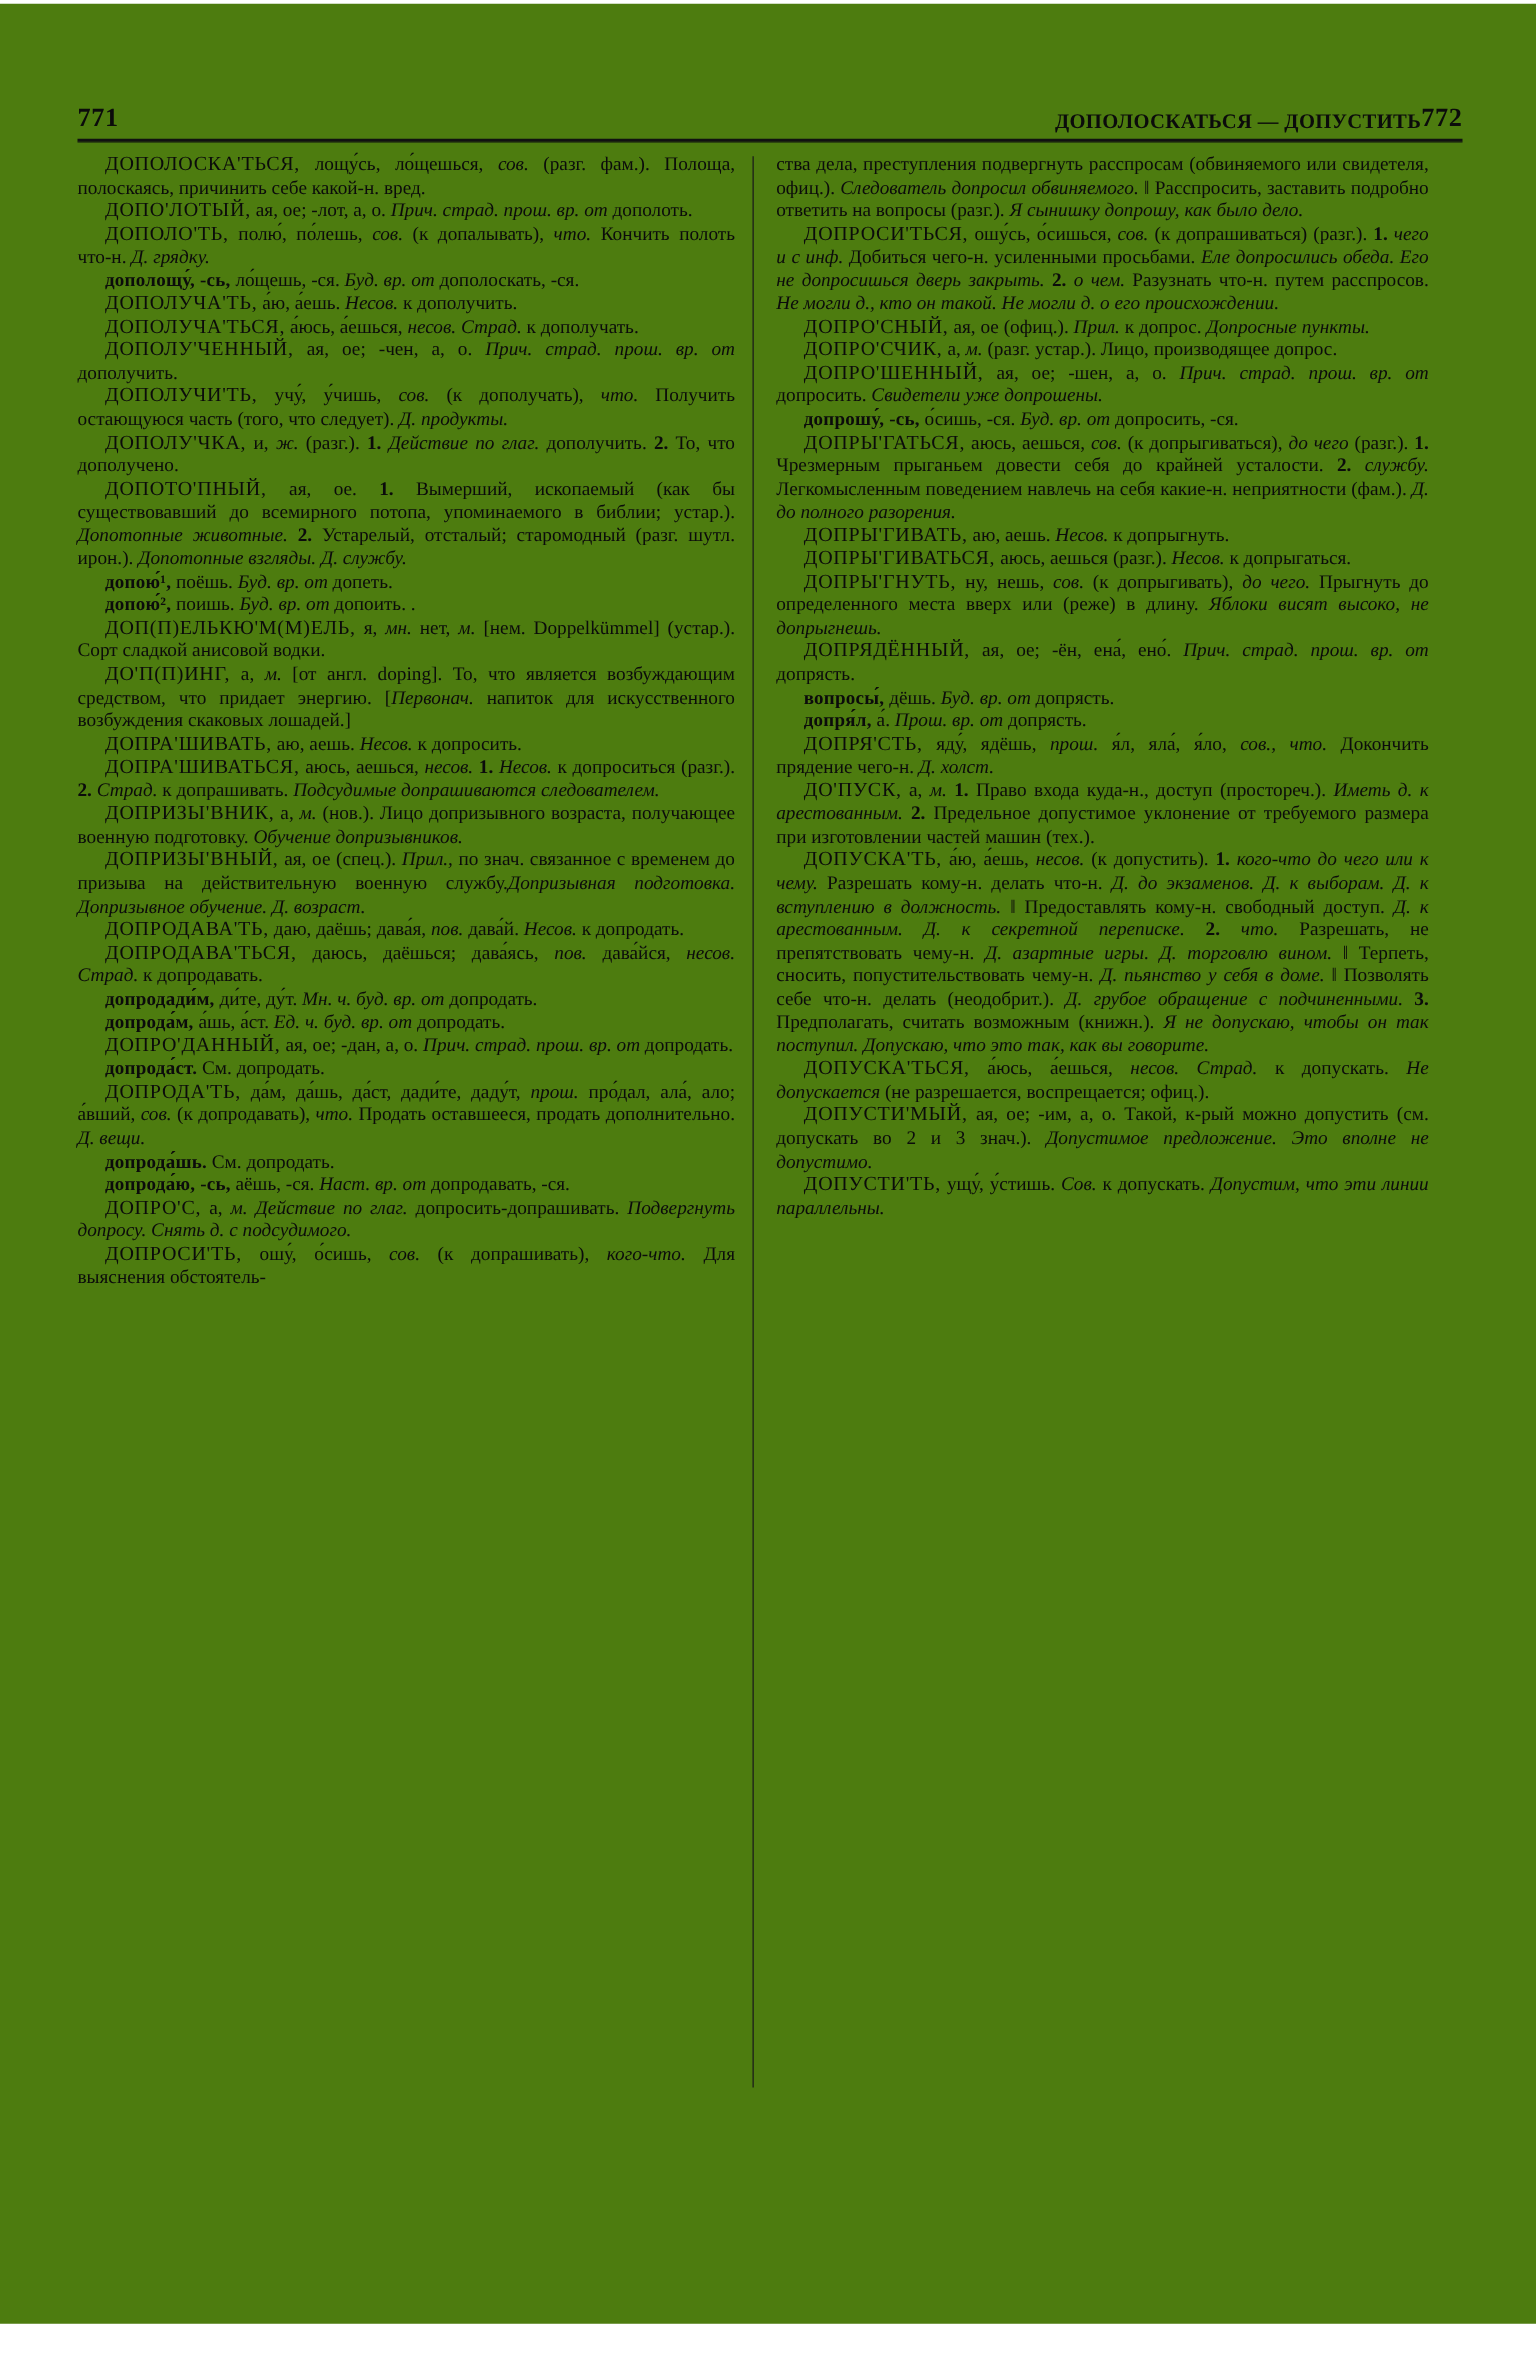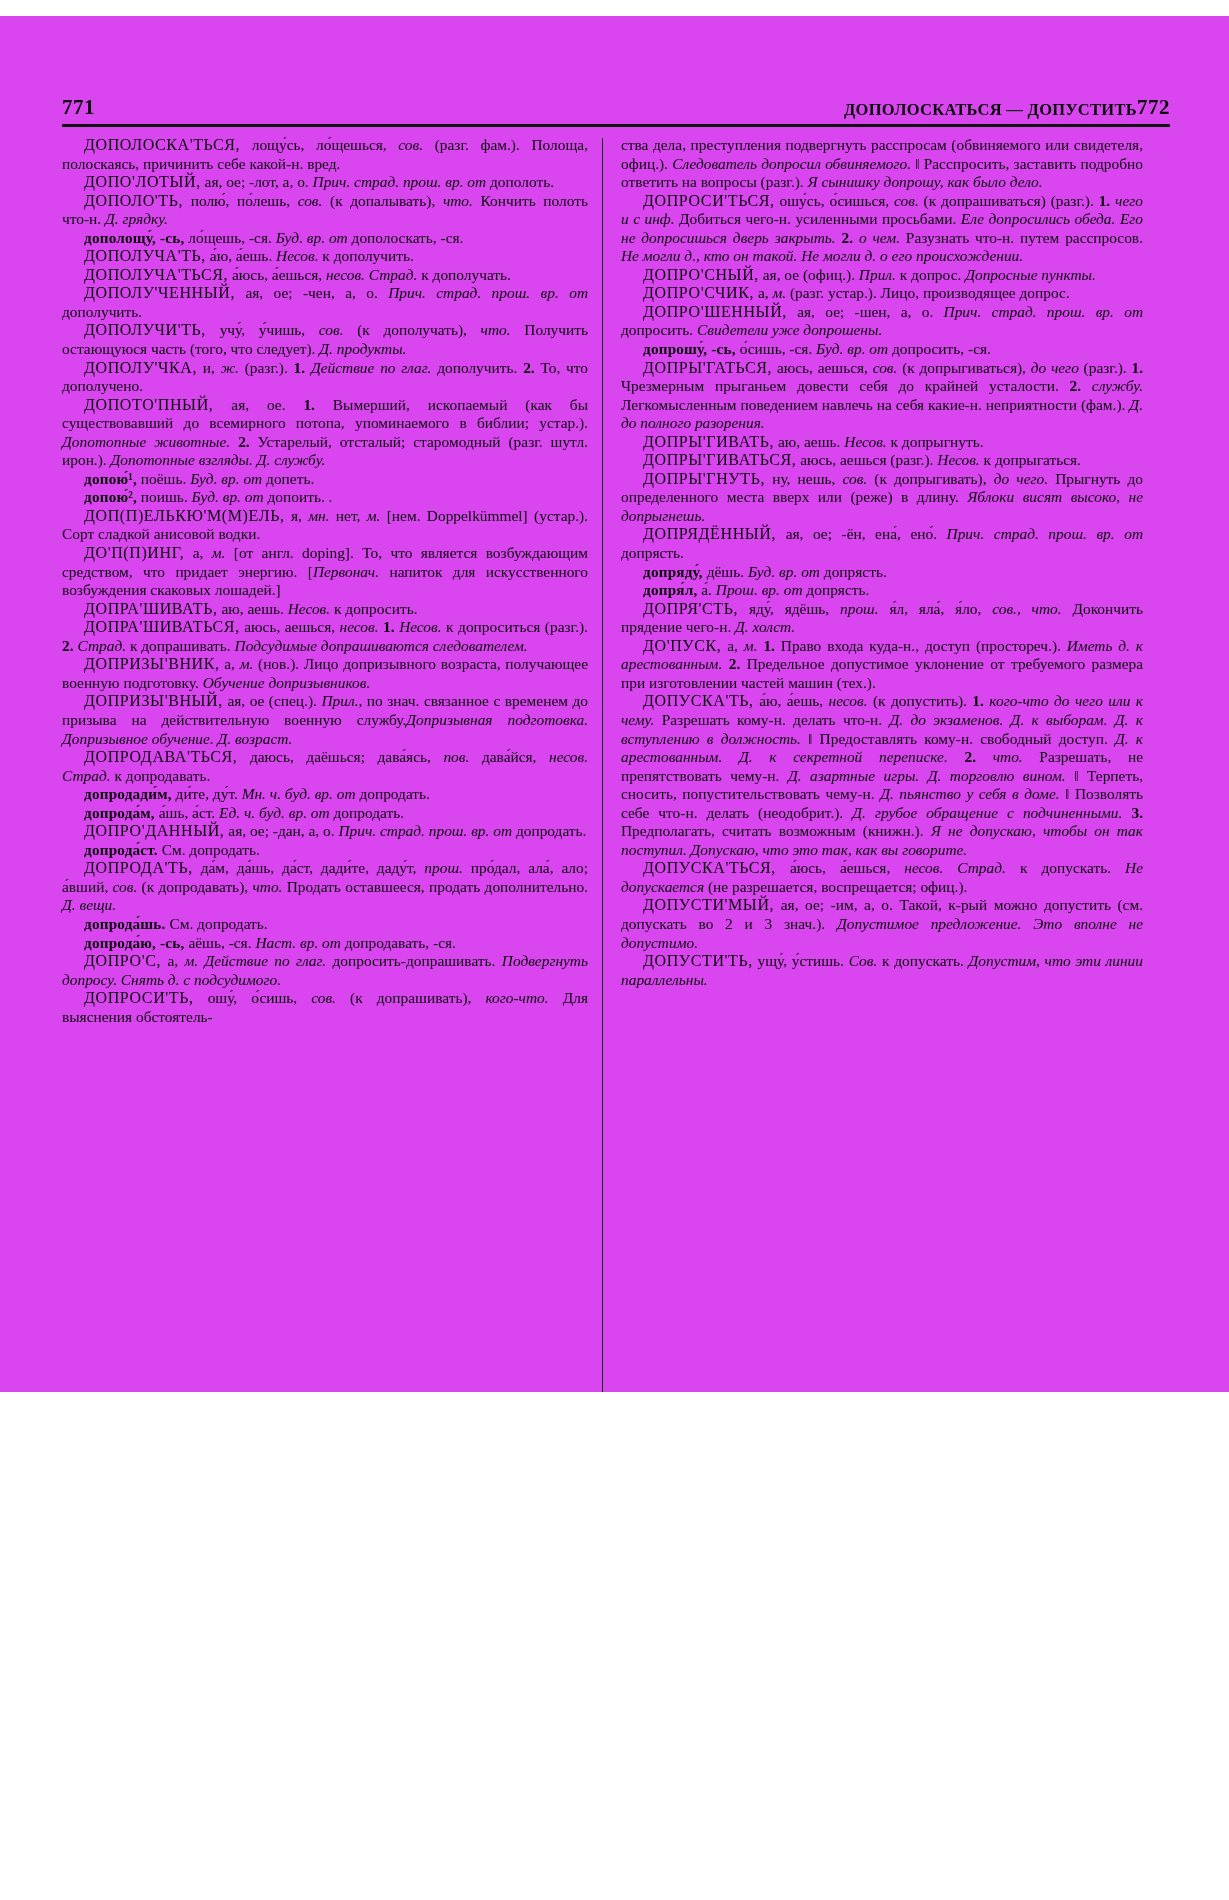--- a/index.html
+++ b/index.html
@@ -8,23 +8,23 @@
     padding: 0;
     background: #ffffff;
   }
   body {
     font-family: "Liberation Serif", "DejaVu Serif", serif;
     color: #0b0b0b;
   }
   #page {
     position: relative;
     width: 1229px;
-    height: 1376px;
-    margin: 16px auto;
-    background: #d946ef;
+    height: 1856px;
+    margin: 3px auto;
+    background: #4d7c0f;
     box-sizing: border-box;
     overflow: hidden;
   }
   
   .header {
     position: absolute;
     left: 62px;
     top: 62px;
     width: 1108px;
     height: 40px;
@@ -133,20 +133,21 @@
         <p class="entry"><span class="hw">ДОПОЛУ'ЧКА,</span> <span>и, <i>ж.</i> (разг.). <b>1.</b> <i>Действие по глаг.</i> дополучить. <b>2.</b> То, что дополучено.</span></p>
         <p class="entry"><span class="hw">ДОПОТО'ПНЫЙ,</span> <span>ая, ое. <b>1.</b> Вымерший, ископаемый (как бы существовавший до всемирного потопа, упоминаемого в библии; устар.). <i>Допотопные животные.</i> <b>2.</b> Устарелый, отсталый; старомодный (разг. шутл. ирон.). <i>Допотопные взгляды. Д. службу.</i></span></p>
         <p class="entry"><span class="sub">допою́¹,</span> <span>поёшь. <i>Буд. вр. от</i> допеть.</span></p>
         <p class="entry"><span class="sub">допою́²,</span> <span>поишь. <i>Буд. вр. от</i> допоить. .</span></p>
         <p class="entry"><span class="hw">ДОП(П)ЕЛЬКЮ'М(М)ЕЛЬ,</span> <span>я, <i>мн.</i> нет, <i>м.</i> [нем. Doppelkümmel] (устар.). Сорт сладкой анисовой водки.</span></p>
         <p class="entry"><span class="hw">ДО'П(П)ИНГ,</span> <span>а, <i>м.</i> [от англ. doping]. То, что является возбуждающим средством, что придает энергию. [<i>Первонач.</i> напиток для искусственного возбуждения скаковых лошадей.]</span></p>
         <p class="entry"><span class="hw">ДОПРА'ШИВАТЬ,</span> <span>аю, аешь. <i>Несов.</i> к допросить.</span></p>
         <p class="entry"><span class="hw">ДОПРА'ШИВАТЬСЯ,</span> <span>аюсь, аешься, <i>несов.</i> <b>1.</b> <i>Несов.</i> к допроситься (разг.). <b>2.</b> <i>Страд.</i> к допрашивать. <i>Подсудимые допрашиваются следователем.</i></span></p>
         <p class="entry"><span class="hw">ДОПРИЗЫ'ВНИК,</span> <span>а, <i>м.</i> (нов.). Лицо допризывного возраста, получающее военную подготовку. <i>Обучение допризывников.</i></span></p>
         <p class="entry"><span class="hw">ДОПРИЗЫ'ВНЫЙ,</span> <span>ая, ое (спец.). <i>Прил.,</i> по знач. связанное с временем до призыва на действительную военную службу.<i>Допризывная подготовка. Допризывное обучение. Д. возраст.</i></span></p>
+        <p class="entry"><span class="hw">ДОПРОДАВА'ТЬ,</span> <span>даю, даёшь; дава́я, <i>пов.</i> дава́й. <i>Несов.</i> к допродать.</span></p>
         <p class="entry"><span class="hw">ДОПРОДАВА'ТЬСЯ,</span> <span>даюсь, даёшься; дава́ясь, <i>пов.</i> дава́йся, <i>несов. Страд.</i> к допродавать.</span></p>
         <p class="entry"><span class="sub">допродади́м,</span> <span>ди́те, ду́т. <i>Мн. ч. буд. вр. от</i> допродать.</span></p>
         <p class="entry"><span class="sub">допрода́м,</span> <span>а́шь, а́ст. <i>Ед. ч. буд. вр. от</i> допродать.</span></p>
         <p class="entry"><span class="hw">ДОПРО'ДАННЫЙ,</span> <span>ая, ое; -дан, а, о. <i>Прич. страд. прош. вр. от</i> допродать.</span></p>
         <p class="entry"><span class="sub">допрода́ст.</span> <span>См. допродать.</span></p>
         <p class="entry"><span class="hw">ДОПРОДА'ТЬ,</span> <span>да́м, да́шь, да́ст, дади́те, даду́т, <i>прош.</i> про́дал, ала́, ало; а́вший, <i>сов.</i> (к допродавать), <i>что.</i> Продать оставшееся, продать дополнительно. <i>Д. вещи.</i></span></p>
         <p class="entry"><span class="sub">допрода́шь.</span> <span>См. допродать.</span></p>
         <p class="entry"><span class="sub">допрода́ю, -сь,</span> <span>аёшь, -ся. <i>Наст. вр. от</i> допродавать, -ся.</span></p>
         <p class="entry"><span class="hw">ДОПРО'С,</span> <span>а, <i>м. Действие по глаг.</i> допросить-допрашивать. <i>Подвергнуть допросу. Снять д. с подсудимого.</i></span></p>
         <p class="entry"><span class="hw">ДОПРОСИ'ТЬ,</span> <span>ошу́, о́сишь, <i>сов.</i> (к допрашивать), <i>кого-что.</i> Для выяснения обстоятель-</span></p>
@@ -157,21 +158,21 @@
         <p class="entry"><span class="hw">ДОПРОСИ'ТЬСЯ,</span> <span>ошу́сь, о́сишься, <i>сов.</i> (к допрашиваться) (разг.). <b>1.</b> <i>чего и с инф.</i> Добиться чего-н. усиленными просьбами. <i>Еле допросились обеда. Его не допросишься дверь закрыть.</i> <b>2.</b> <i>о чем.</i> Разузнать что-н. путем расспросов. <i>Не могли д., кто он такой. Не могли д. о его происхождении.</i></span></p>
         <p class="entry"><span class="hw">ДОПРО'СНЫЙ,</span> <span>ая, ое (офиц.). <i>Прил.</i> к допрос. <i>Допросные пункты.</i></span></p>
         <p class="entry"><span class="hw">ДОПРО'СЧИК,</span> <span>а, <i>м.</i> (разг. устар.). Лицо, производящее допрос.</span></p>
         <p class="entry"><span class="hw">ДОПРО'ШЕННЫЙ,</span> <span>ая, ое; -шен, а, о. <i>Прич. страд. прош. вр. от</i> допросить. <i>Свидетели уже допрошены.</i></span></p>
         <p class="entry"><span class="sub">допрошу́, -сь,</span> <span>о́сишь, -ся. <i>Буд. вр. от</i> допросить, -ся.</span></p>
         <p class="entry"><span class="hw">ДОПРЫ'ГАТЬСЯ,</span> <span>аюсь, аешься, <i>сов.</i> (к допрыгиваться), <i>до чего</i> (разг.). <b>1.</b> Чрезмерным прыганьем довести себя до крайней усталости. <b>2.</b> <i>службу.</i> Легкомысленным поведением навлечь на себя какие-н. неприятности (фам.). <i>Д. до полного разорения.</i></span></p>
         <p class="entry"><span class="hw">ДОПРЫ'ГИВАТЬ,</span> <span>аю, аешь. <i>Несов.</i> к допрыгнуть.</span></p>
         <p class="entry"><span class="hw">ДОПРЫ'ГИВАТЬСЯ,</span> <span>аюсь, аешься (разг.). <i>Несов.</i> к допрыгаться.</span></p>
         <p class="entry"><span class="hw">ДОПРЫ'ГНУТЬ,</span> <span>ну, нешь, <i>сов.</i> (к допрыгивать), <i>до чего.</i> Прыгнуть до определенного места вверх или (реже) в длину. <i>Яблоки висят высоко, не допрыгнешь.</i></span></p>
         <p class="entry"><span class="hw">ДОПРЯДЁННЫЙ,</span> <span>ая, ое; -ён, ена́, ено́. <i>Прич. страд. прош. вр. от</i> допрясть.</span></p>
-        <p class="entry"><span class="sub">допряду́,</span> <span>дёшь. <i>Буд. вр. от</i> допрясть.</span></p>
+        <p class="entry"><span class="sub">вопросы́,</span> <span>дёшь. <i>Буд. вр. от</i> допрясть.</span></p>
         <p class="entry"><span class="sub">допря́л,</span> <span>а́. <i>Прош. вр. от</i> допрясть.</span></p>
         <p class="entry"><span class="hw">ДОПРЯ'СТЬ,</span> <span>яду́, ядёшь, <i>прош.</i> я́л, яла́, я́ло, <i>сов., что.</i> Докончить прядение чего-н. <i>Д. холст.</i></span></p>
         <p class="entry"><span class="hw">ДО'ПУСК,</span> <span>а, <i>м.</i> <b>1.</b> Право входа куда-н., доступ (простореч.). <i>Иметь д. к арестованным.</i> <b>2.</b> Предельное допустимое уклонение от требуемого размера при изготовлении частей машин (тех.).</span></p>
         <p class="entry"><span class="hw">ДОПУСКА'ТЬ,</span> <span>а́ю, а́ешь, <i>несов.</i> (к допустить). <b>1.</b> <i>кого-что до чего или к чему.</i> Разрешать кому-н. делать что-н. <i>Д. до экзаменов. Д. к выборам. Д. к вступлению в должность.</i> ‖ Предоставлять кому-н. свободный доступ. <i>Д. к арестованным. Д. к секретной переписке.</i> <b>2.</b> <i>что.</i> Разрешать, не препятствовать чему-н. <i>Д. азартные игры. Д. торговлю вином.</i> ‖ Терпеть, сносить, попустительствовать чему-н. <i>Д. пьянство у себя в доме.</i> ‖ Позволять себе что-н. делать (неодобрит.). <i>Д. грубое обращение с подчиненными.</i> <b>3.</b> Предполагать, считать возможным (книжн.). <i>Я не допускаю, чтобы он так поступил. Допускаю, что это так, как вы говорите.</i></span></p>
         <p class="entry"><span class="hw">ДОПУСКА'ТЬСЯ,</span> <span>а́юсь, а́ешься, <i>несов. Страд.</i> к допускать. <i>Не допускается</i> (не разрешается, воспрещается; офиц.).</span></p>
         <p class="entry"><span class="hw">ДОПУСТИ'МЫЙ,</span> <span>ая, ое; -им, а, о. Такой, к-рый можно допустить (см. допускать во 2 и 3 знач.). <i>Допустимое предложение. Это вполне не допустимо.</i></span></p>
         <p class="entry"><span class="hw">ДОПУСТИ'ТЬ,</span> <span>ущу́, у́стишь. <i>Сов.</i> к допускать. <i>Допустим, что эти линии параллельны.</i></span></p>
       </div>
   </div>
 

